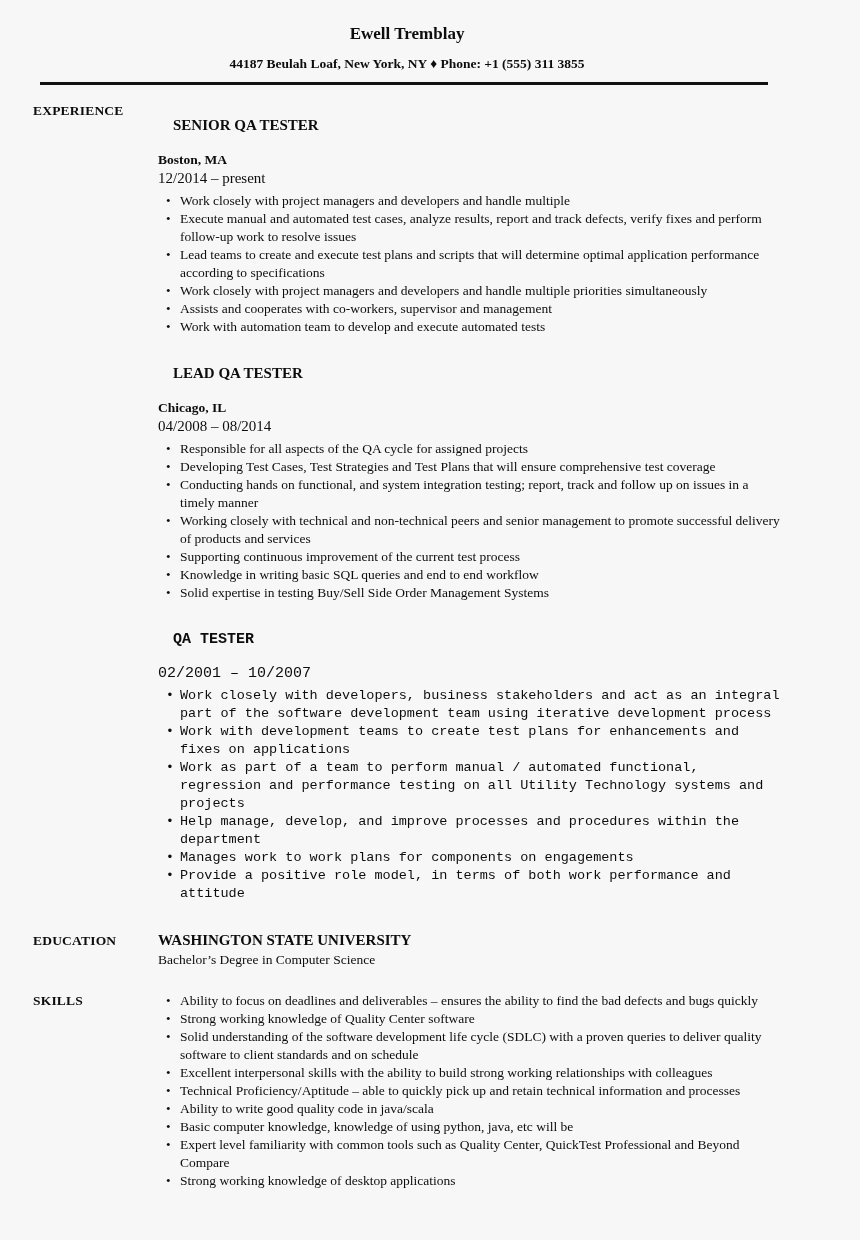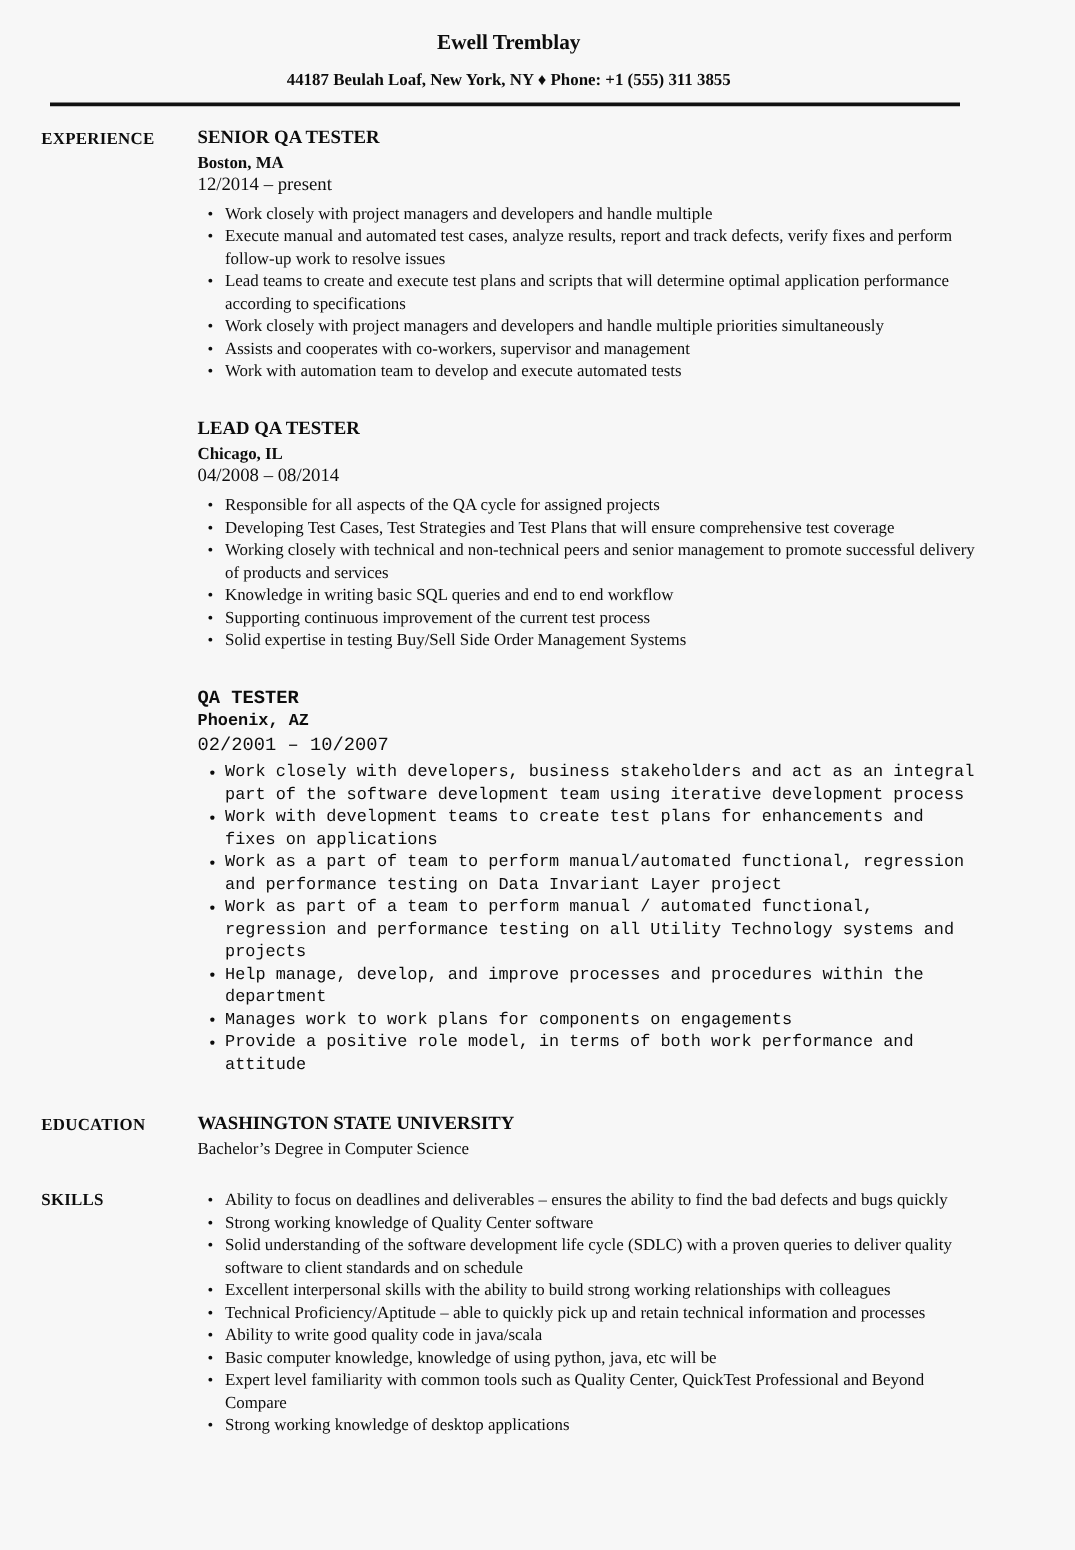--- a/index.html
+++ b/index.html
@@ -58,21 +58,21 @@
   }
   
   .job {
     margin: 0 0 28px 0;
   }
   .job:last-child {
     margin-bottom: 0;
     font-family: Liberation Mono, monospace;
   }
   .job-title {
-    margin: 0;
+    margin: 15px;
     font-size: 15px;
     line-height: 19px;
     font-weight: bold;
   }
   .job-location {
     font-size: 13.5px;
     line-height: 19px;
     font-weight: bold;
   }
   .job-dates {
@@ -152,41 +152,40 @@
 
   <article class="job">
     <h2 class="job-title">LEAD QA TESTER</h2>
     <div class="job-location">Chicago, IL</div>
     <div class="job-dates">04/2008 – 08/2014</div>
     <ul class="bullets">
   <li class="bullet">Responsible for all aspects of the QA cycle for assigned projects</li>
 
   <li class="bullet">Developing Test Cases, Test Strategies and Test Plans that will ensure comprehensive test coverage</li>
 
+  <li class="bullet">Conducting hands on functional, and system integration testing; report, track and follow up on issues in a timely manner</li>
 
   <li class="bullet">Working closely with technical and non-technical peers and senior management to promote successful delivery of products and services</li>
 
+  <li class="bullet">Supporting continuous improvement of the current test process</li>
+
   <li class="bullet">Knowledge in writing basic SQL queries and end to end workflow</li>
-
-  <li class="bullet">Supporting continuous improvement of the current test process</li>
 
   <li class="bullet">Solid expertise in testing Buy/Sell Side Order Management Systems</li>
 </ul>
   </article>
 
   <article class="job">
     <h2 class="job-title">QA TESTER</h2>
-    <div class="job-location">Phoenix, AZ</div>
     <div class="job-dates">02/2001 – 10/2007</div>
     <ul class="bullets">
   <li class="bullet">Work closely with developers, business stakeholders and act as an integral part of the software development team using iterative development process</li>
 
   <li class="bullet">Work with development teams to create test plans for enhancements and fixes on applications</li>
 
-  <li class="bullet">Work as a part of team to perform manual/automated functional, regression and performance testing on Data Invariant Layer project</li>
 
   <li class="bullet">Work as part of a team to perform manual / automated functional, regression and performance testing on all Utility Technology systems and projects</li>
 
   <li class="bullet">Help manage, develop, and improve processes and procedures within the department</li>
 
   <li class="bullet">Manages work to work plans for components on engagements</li>
 
   <li class="bullet">Provide a positive role model, in terms of both work performance and attitude</li>
 </ul>
   </article>

